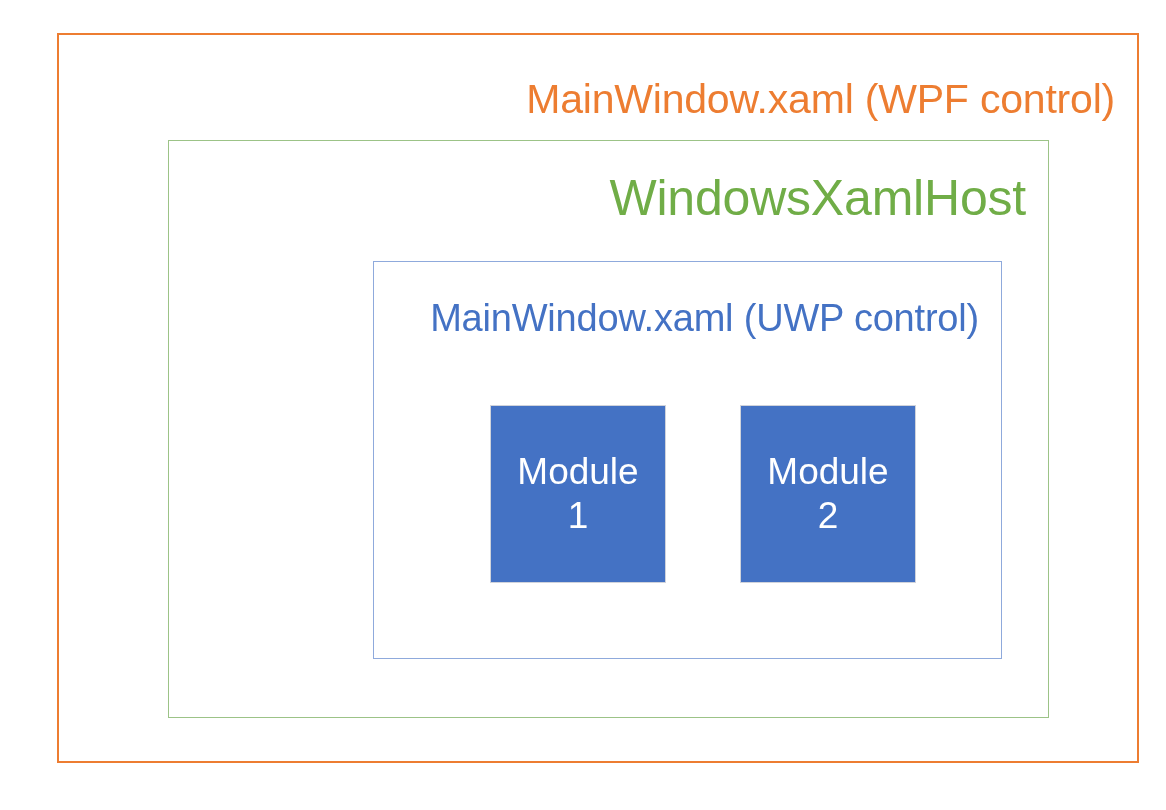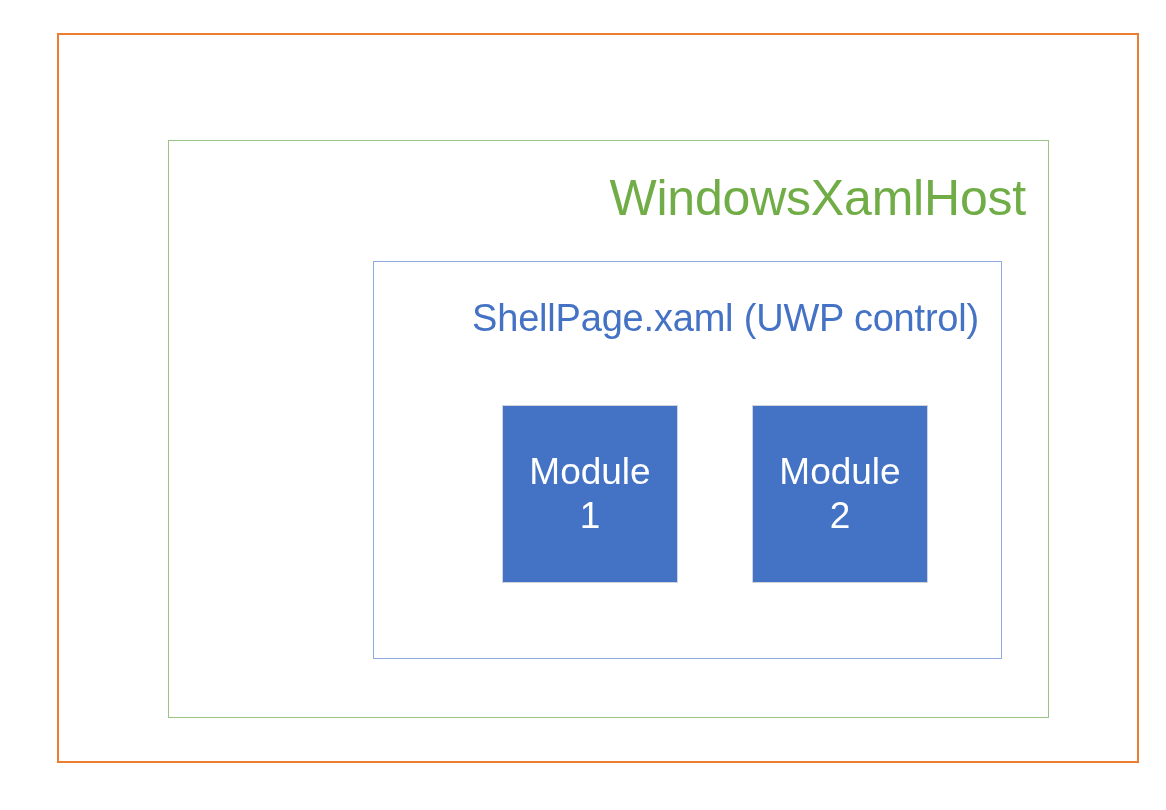--- a/index.html
+++ b/index.html
@@ -81,21 +81,21 @@
   }
   .label-inner {
     top: 36px;
     font-size: 38px;
     color: #4472C4;
   }
 
   
   .modules-row {
     position: absolute;
-    left: 128px;   
+    left: 116px;   
     top: 143px;    
     width: 494px;
     height: 178px;
   }
   .module-box {
     position: absolute;
     top: 0;
     width: 176px;
     height: 178px;
     box-sizing: border-box;
@@ -115,28 +115,29 @@
 
   .module-line { display: block; }
 </style>
 </head>
 <body>
 
 <div id="diagram-canvas">
 
   <div class="layer-outer">
 
+    <div class="layer-label label-outer">MainWindow.xaml (WPF control)</div>
 
     <div class="layer-middle">
 
       <div class="layer-label label-middle">WindowsXamlHost</div>
 
       <div class="layer-inner">
 
-        <div class="layer-label label-inner">ShellPage.xaml (UWP control)</div>
+        <div class="layer-label label-inner">MainWindow.xaml (UWP control)</div>
 
         <div class="modules-row">
 
           <div class="module-box module-1">
             <span class="module-line">Module</span>
             <span class="module-line">1</span>
           </div>
 
           <div class="module-box module-2">
             <span class="module-line">Module</span>

